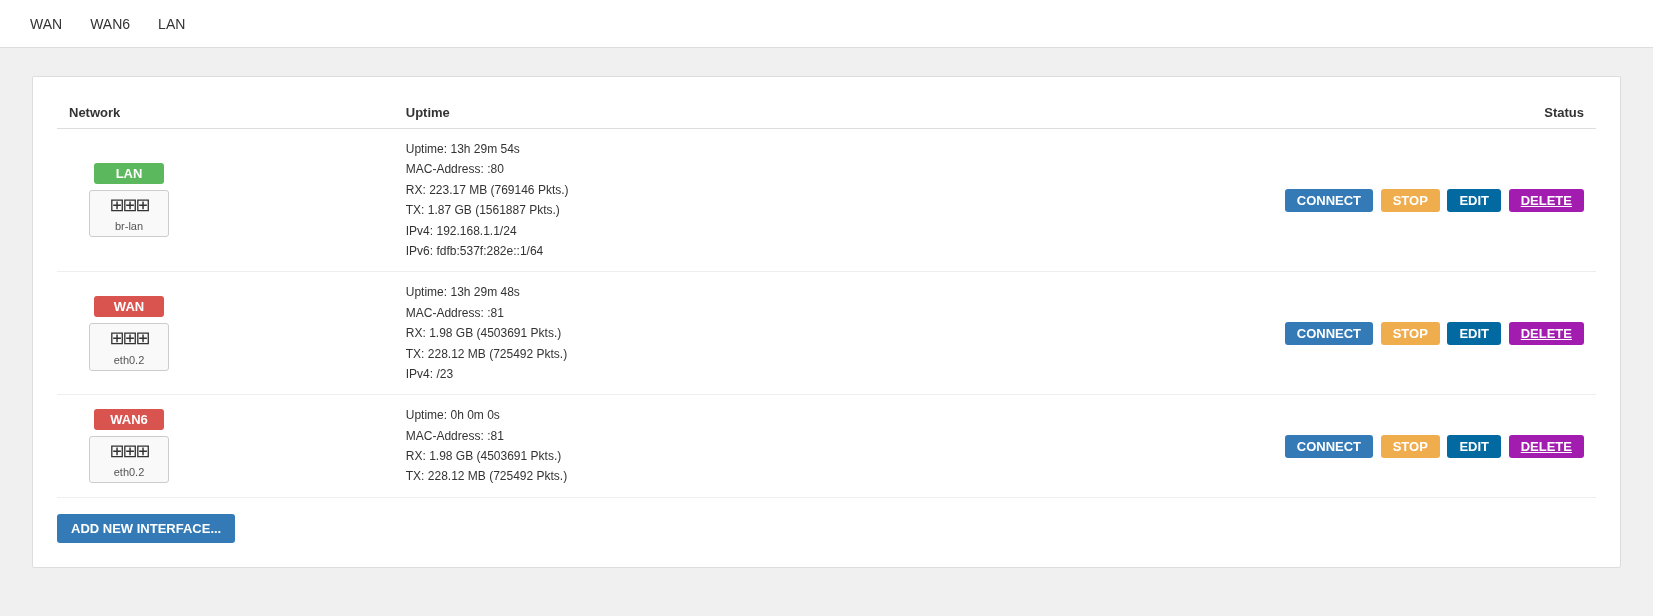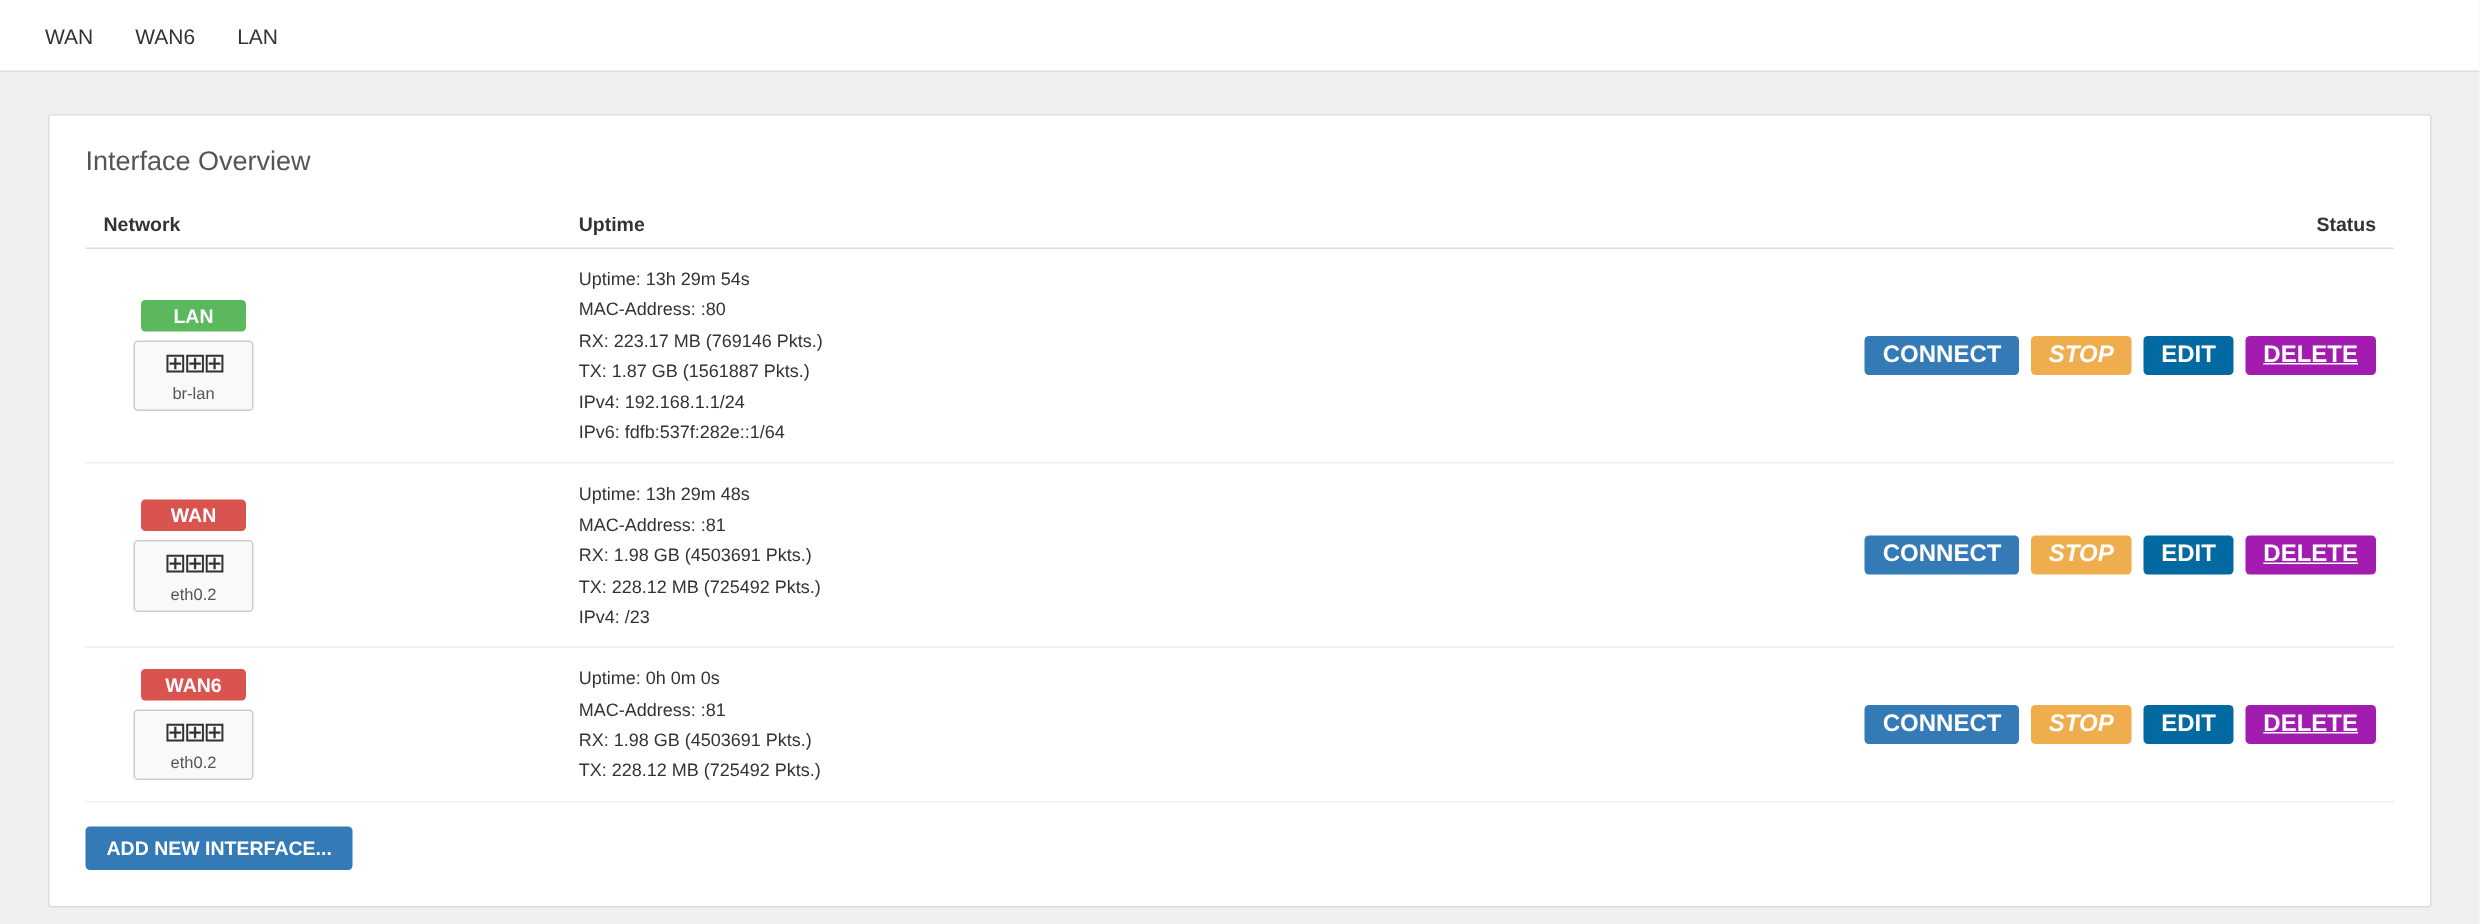--- a/index.html
+++ b/index.html
@@ -126,28 +126,28 @@
     
     .actions-cell {
       text-align: right;
       white-space: nowrap;
     }
     .btn {
       display: inline-block;
       padding: 4px 12px;
       border: none;
       border-radius: 3px;
-      font-size: 16px;
+      font-size: 13px;
       font-weight: bold;
       cursor: pointer;
       color: #fff;
       margin-left: 4px;
     }
     .btn-connect { background: #337ab7; }
-    .btn-stop    { background: #f0ad4e; font-style: italic; }
+    .btn-stop    { background: #f0ad4e; }
     .btn-edit    { background: #0369a1; }
     .btn-delete  { background: #a21caf; text-decoration: underline; }
 
     
     .add-btn {
       margin-top: 16px;
       background: #337ab7;
       color: #fff;
       border: none;
       padding: 7px 14px;
@@ -162,21 +162,20 @@
 
 <nav class="top-nav">
   <a href="#">WAN</a>
   <a href="#">WAN6</a>
   <a href="#">LAN</a>
 </nav>
 
 <div class="page-area">
 
   <div class="card">
-    <div class="card-title">Interface Overview</div>
 
     <table class="iface-table">
       <thead>
         <tr>
           <th>Network</th>
           <th>Uptime</th>
           <th class="actions-col">Status</th>
         </tr>
       </thead>
       <tbody id="iface-tbody">

